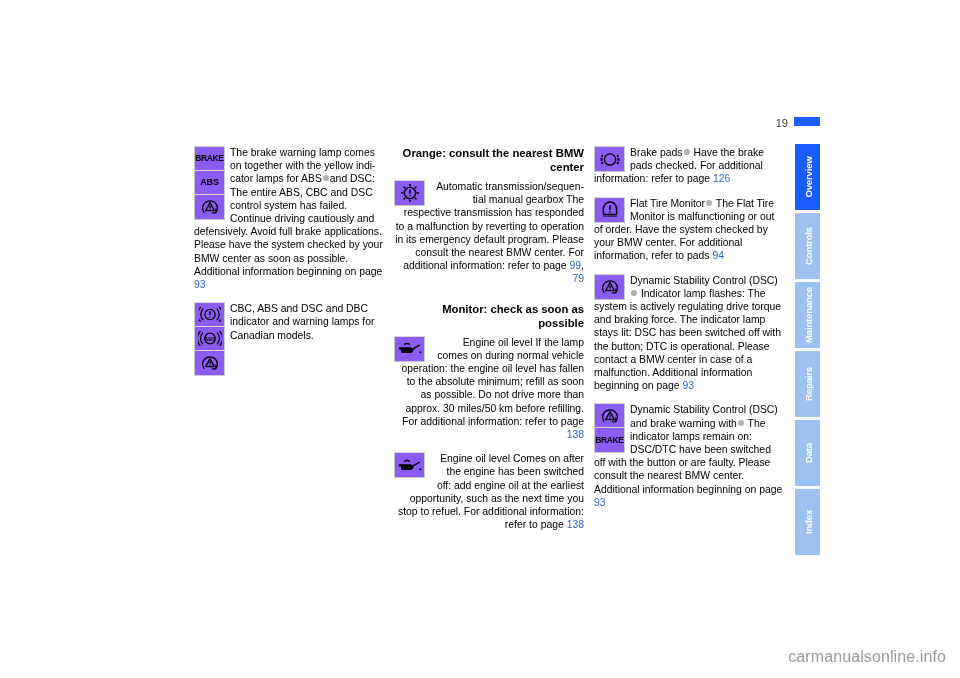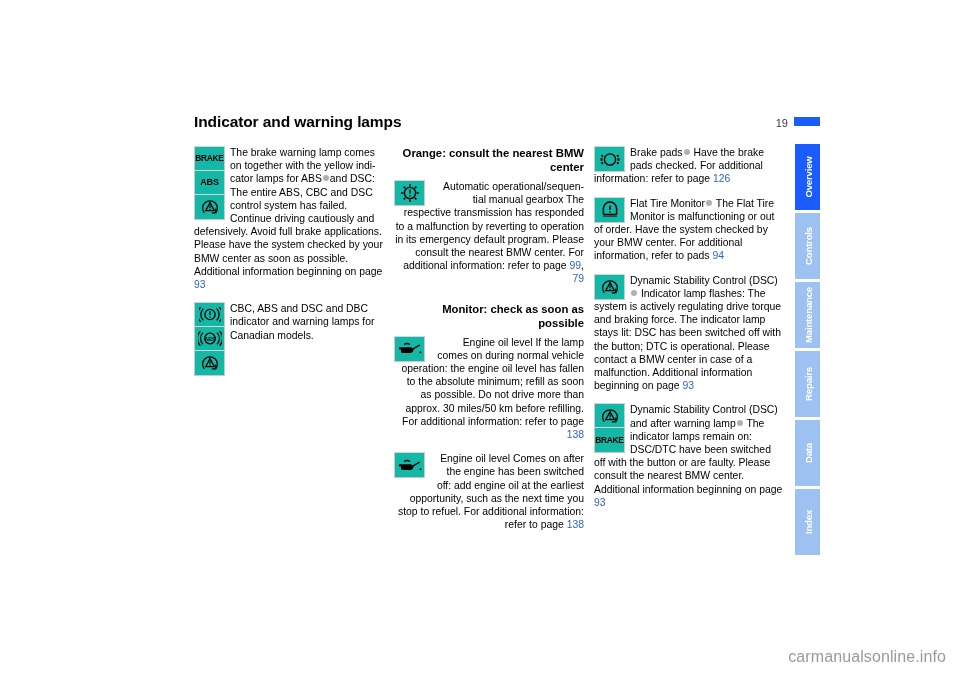--- a/index.html
+++ b/index.html
@@ -82,21 +82,21 @@
     overflow: hidden;
   }
   .lamp-block:after { content: ""; display: block; clear: both; }
 
   .icon-strip {
     float: left;
     width: 31px;
     margin-right: 5px;
     border: 1px solid #c9c9c9;
     border-top-color: #d6d6d6;
-    background: #14b8a6;
+    background: #8b5cf6;
     box-sizing: border-box;
   }
   .icon-cell {
     height: 24px;
     display: flex;
     align-items: center;
     justify-content: center;
     border-bottom: 1px solid #d6d6d6;
     box-sizing: border-box;
   }
@@ -171,21 +171,20 @@
     color: #9a9a9a;
     letter-spacing: 0.1px;
   }
 </style>
 </head>
 <body>
 
 <div class="page">
 
   <div class="header">
-    <div class="header-title">Indicator and warning lamps</div>
     <div class="header-pageno">19</div>
     <div class="header-marker"></div>
   </div>
 
   <div class="col col-left">
 
 
     <div class="lamp-block">
       <div class="icon-strip">
         <div class="icon-cell">
@@ -265,21 +264,21 @@
                        M3.6 3.6 L5.3 5.3 M14.7 14.7 L16.4 16.4
                        M16.4 3.6 L14.7 5.3 M5.3 14.7 L3.6 16.4"></path>
             </g>
             <circle cx="10" cy="10" r="5.6" fill="none" stroke="#000" stroke-width="1.4"></circle>
             <path d="M10 6.6 L10 10.7" stroke="#000" stroke-width="1.4"></path>
             <circle cx="10" cy="12.7" r="0.75" fill="#000"></circle>
           </svg>
         </div>
       </div>
       <div class="lamp-text">
-        <span>Automatic operational/sequen-tial manual gearbox</span>
+        <span>Automatic transmission/sequen-tial manual gearbox</span>
         <span>The respective transmission has responded to a malfunction by reverting to operation in its emergency default program. Please consult the nearest BMW center.</span>
         <span>For additional information: refer to page</span>
         <span class="ref">99</span><span>, </span><span class="ref">79</span>
       </div>
     </div>
 
     <div class="sec-head spaced">Monitor: check as soon as possible</div>
 
     <div class="lamp-block">
       <div class="icon-strip">
@@ -405,21 +404,21 @@
             <path d="M10 4.6 L14.3 12.6 L5.7 12.6 Z" fill="none" stroke="#000" stroke-width="1.3"></path>
             <path d="M10 7.3 L10 10.2" stroke="#000" stroke-width="1.2"></path>
             <circle cx="10" cy="11.5" r="0.65" fill="#000"></circle>
           </svg>
         </div>
         <div class="icon-cell">
           <span class="glyph-brake">BRAKE</span>
         </div>
       </div>
       <div class="lamp-text">
-        <span>Dynamic Stability Control (DSC) and after warning lamp</span><span class="dot"></span>
+        <span>Dynamic Stability Control (DSC) and brake warning with</span><span class="dot"></span>
         <span>The indicator lamps remain on: DSC/DTC have been switched off with the button or are faulty. Please consult the nearest BMW center.</span>
         <span>Additional information beginning on page</span>
         <span class="ref">93</span>
       </div>
     </div>
 
   </div>
 
   <div class="tab-rail">
     <div class="tab active">

